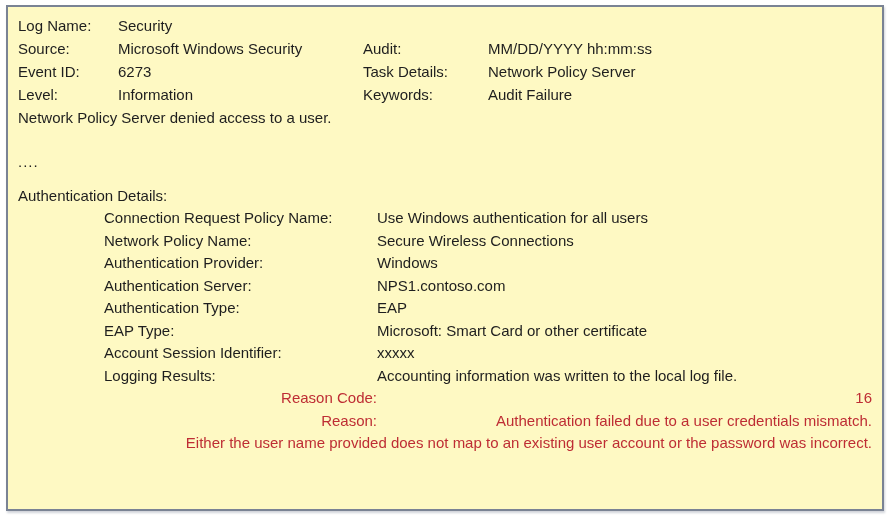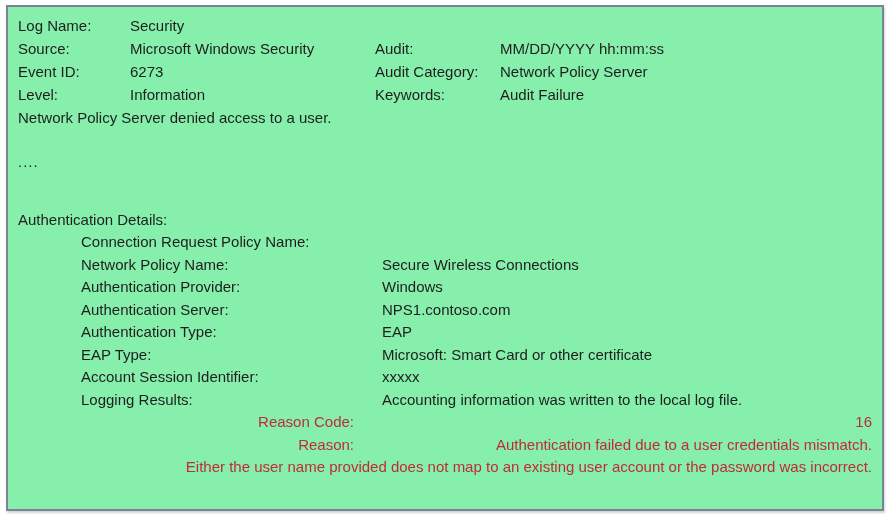--- a/index.html
+++ b/index.html
@@ -18,33 +18,33 @@
     overflow: hidden;
   }
   .frame {
     position: absolute;
     left: 6px;
     top: 5px;
     width: 878px;
     height: 506px;
     box-sizing: border-box;
     border: 2px solid var(--border, #7a8394);
-    background: #86efac;
+    background: #fef9c3;
     padding: 7px 10px 0 10px;
     box-shadow: 1px 2px 2px rgba(122,131,148,0.35);
   }
   .hrow { display: flex; white-space: nowrap; }
   .h-label  { width: 100px; flex: none; }
-  .h-value1 { width: 245px; flex: none; margin-left: 12px; }
+  .h-value1 { width: 245px; flex: none; }
   .h-label2 { width: 125px; flex: none; }
   .h-value2 { flex: 1; }
   .para { white-space: nowrap; }
   .ellipsis { margin-top: 21px; letter-spacing: 1px; }
-  .section-title { margin-top: 35px; }
-  .detail-row { display: flex; margin-left: 63px; white-space: nowrap; line-height: 22.5px; gap: 28px; }
+  .section-title { margin-top: 11px; }
+  .detail-row { display: flex; margin-left: 86px; white-space: nowrap; line-height: 22.5px; }
   .d-label { width: 273px; flex: none; }
   .d-value { flex: 1; }
   .red { color: var(--red, #be2d34); text-align: right; }
   .footer-note { white-space: nowrap; line-height: 22.5px; }
 </style>
 </head>
 <body>
 
 <div class="frame">
 
@@ -60,21 +60,21 @@
   <div class="hrow">
     <span class="h-label">Source:</span>
     <span class="h-value1">Microsoft Windows Security</span>
     <span class="h-label2">Audit:</span>
     <span class="h-value2">MM/DD/YYYY hh:mm:ss</span>
   </div>
 
   <div class="hrow">
     <span class="h-label">Event ID:</span>
     <span class="h-value1">6273</span>
-    <span class="h-label2">Audit Category:</span>
+    <span class="h-label2">Task Details:</span>
     <span class="h-value2">Network Policy Server</span>
   </div>
 
   <div class="hrow">
     <span class="h-label">Level:</span>
     <span class="h-value1">Information</span>
     <span class="h-label2">Keywords:</span>
     <span class="h-value2">Audit Failure</span>
   </div>
 </div>
@@ -82,20 +82,21 @@
 
   <div class="para">Network Policy Server denied access to a user.</div>
 
   <div class="ellipsis">....</div>
 
   <div class="section-title">Authentication Details:</div>
 
   <div>
   <div class="detail-row">
     <span class="d-label">Connection Request Policy Name:</span>
+    <span class="d-value">Use Windows authentication for all users</span>
   </div>
 
   <div class="detail-row">
     <span class="d-label">Network Policy Name:</span>
     <span class="d-value">Secure Wireless Connections</span>
   </div>
 
   <div class="detail-row">
     <span class="d-label">Authentication Provider:</span>
     <span class="d-value">Windows</span>

